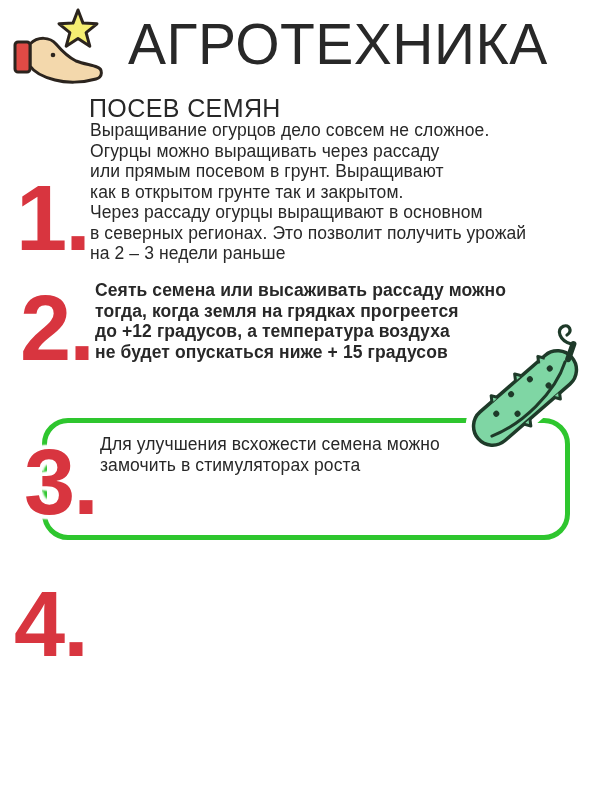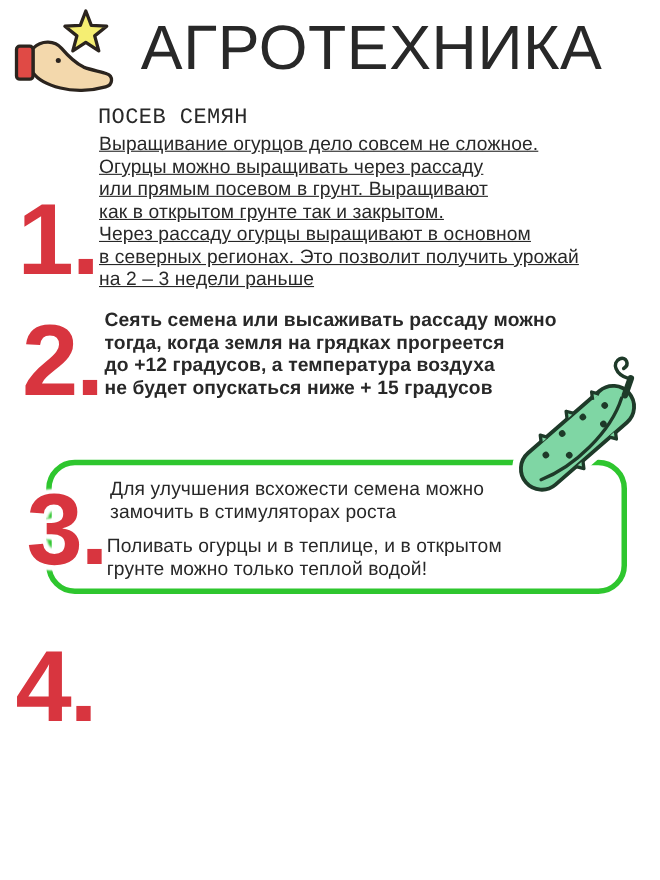--- a/index.html
+++ b/index.html
@@ -5,22 +5,22 @@
   html,body{margin:0;padding:0;background:#fff;}
   #page{
     position:relative;width:580px;height:800px;background:#fff;overflow:hidden;
     font-family:"Liberation Sans","DejaVu Sans",sans-serif;color:var(--text-dark,#282828);
   }
   .title{
     position:absolute;left:128px;top:16px;font-size:57px;line-height:1;
     letter-spacing:0.5px;color:var(--text-dark,#282828);white-space:nowrap;
   }
   .heading{
-    position:absolute;font-size:20px;line-height:24px;letter-spacing:0.4px;
-    color:var(--text-dark,#282828);white-space:nowrap;font-family:Liberation Mono, monospace;
+    position:absolute;font-size:25px;line-height:24px;letter-spacing:0.4px;
+    color:var(--text-dark,#282828);white-space:nowrap;
   }
   .body-text{
     position:absolute;font-size:17.5px;line-height:20.5px;letter-spacing:0.1px;
     color:var(--text-dark,#282828);white-space:pre-line;
   }
   .num{
     position:absolute;font-size:92px;line-height:1;font-weight:bold;
     color:var(--accent-red,#D8353F);letter-spacing:-2px;z-index:4;
   }
   .num-halo{
@@ -46,21 +46,21 @@
     <polygon points="70,4 75,17.1 89,17.8 78.1,26.6 81.8,40.2 70,32.5 58.2,40.2 61.9,26.6 51,17.8 65,17.1" style="fill:var(--star-yellow,#F5EE72);stroke:var(--icon-outline,#2B241E);stroke-width:3;stroke-linejoin:round"></polygon>
     <path d="M 22 38 C 30 30 42 31 48 38 C 54 45 60 51 68 55 C 76 58 84 59 89 61 C 95 63 95 71 88 73 C 74 77 58 77 47 74 C 35 71 26 66 22 60 Z" style="fill:var(--hand-fill,#F3D8AC);stroke:var(--icon-outline,#2B241E);stroke-width:3;stroke-linejoin:round"></path>
     <rect x="7" y="36" width="15" height="30" rx="3" style="fill:var(--cuff-red,#E04A45);stroke:var(--icon-outline,#2B241E);stroke-width:3"></rect>
     <circle cx="45" cy="49" r="2.3" style="fill:var(--icon-outline,#2B241E)"></circle>
   </svg>
 
   <div class="title">АГРОТЕХНИКА</div>
 
   <div class="num" style="left:16px;top:172px;">1.</div>
   <div class="heading" style="left:89px;top:96px;">ПОСЕВ СЕМЯН</div>
-  <div class="body-text" style="left:90px;top:120px;width:505px;text-decoration:underline;">Выращивание огурцов дело совсем не сложное.
+  <div class="body-text" style="left:90px;top:120px;width:505px;">Выращивание огурцов дело совсем не сложное.
 Огурцы можно выращивать через рассаду
 или прямым посевом в грунт. Выращивают
 как в открытом грунте так и закрытом.
 Через рассаду огурцы выращивают в основном
 в северных регионах. Это позволит получить урожай
 на 2 – 3 недели раньше</div>
 
   <div class="num" style="left:20px;top:282px;">2.</div>
   <div class="body-text" style="left:95px;top:280px;width:480px;font-weight:bold;">Сеять семена или высаживать рассаду можно
 тогда, когда земля на грядках прогреется
@@ -89,18 +89,16 @@
 
       <path d="M 128 74 L 142 66" style="fill:none;stroke:var(--cucumber-outline,#1E3A29);stroke-width:6;stroke-linecap:round"></path>
       <path d="M 140 64 C 134 54 138 44 146 46 C 152 48 150 56 143 55" style="fill:none;stroke:var(--cucumber-outline,#1E3A29);stroke-width:3.2;stroke-linecap:round"></path>
     </g>
   </svg>
 
   <div class="tip-box"></div>
   <div class="num num-halo" style="left:24px;top:436px;">3.</div>
   <div class="body-text" style="left:100px;top:434px;width:450px;z-index:2;">Для улучшения всхожести семена можно
 замочить в стимуляторах роста</div>
-  <div class="body-text" style="left:97px;top:486px;width:460px;z-index:2;">Поливать огурцы и в теплице, и в открытом
-грунте можно только теплой водой!</div>
 
   <div class="num" style="left:14px;top:578px;">4.</div>
 
 </div>
 
 </body></html>

